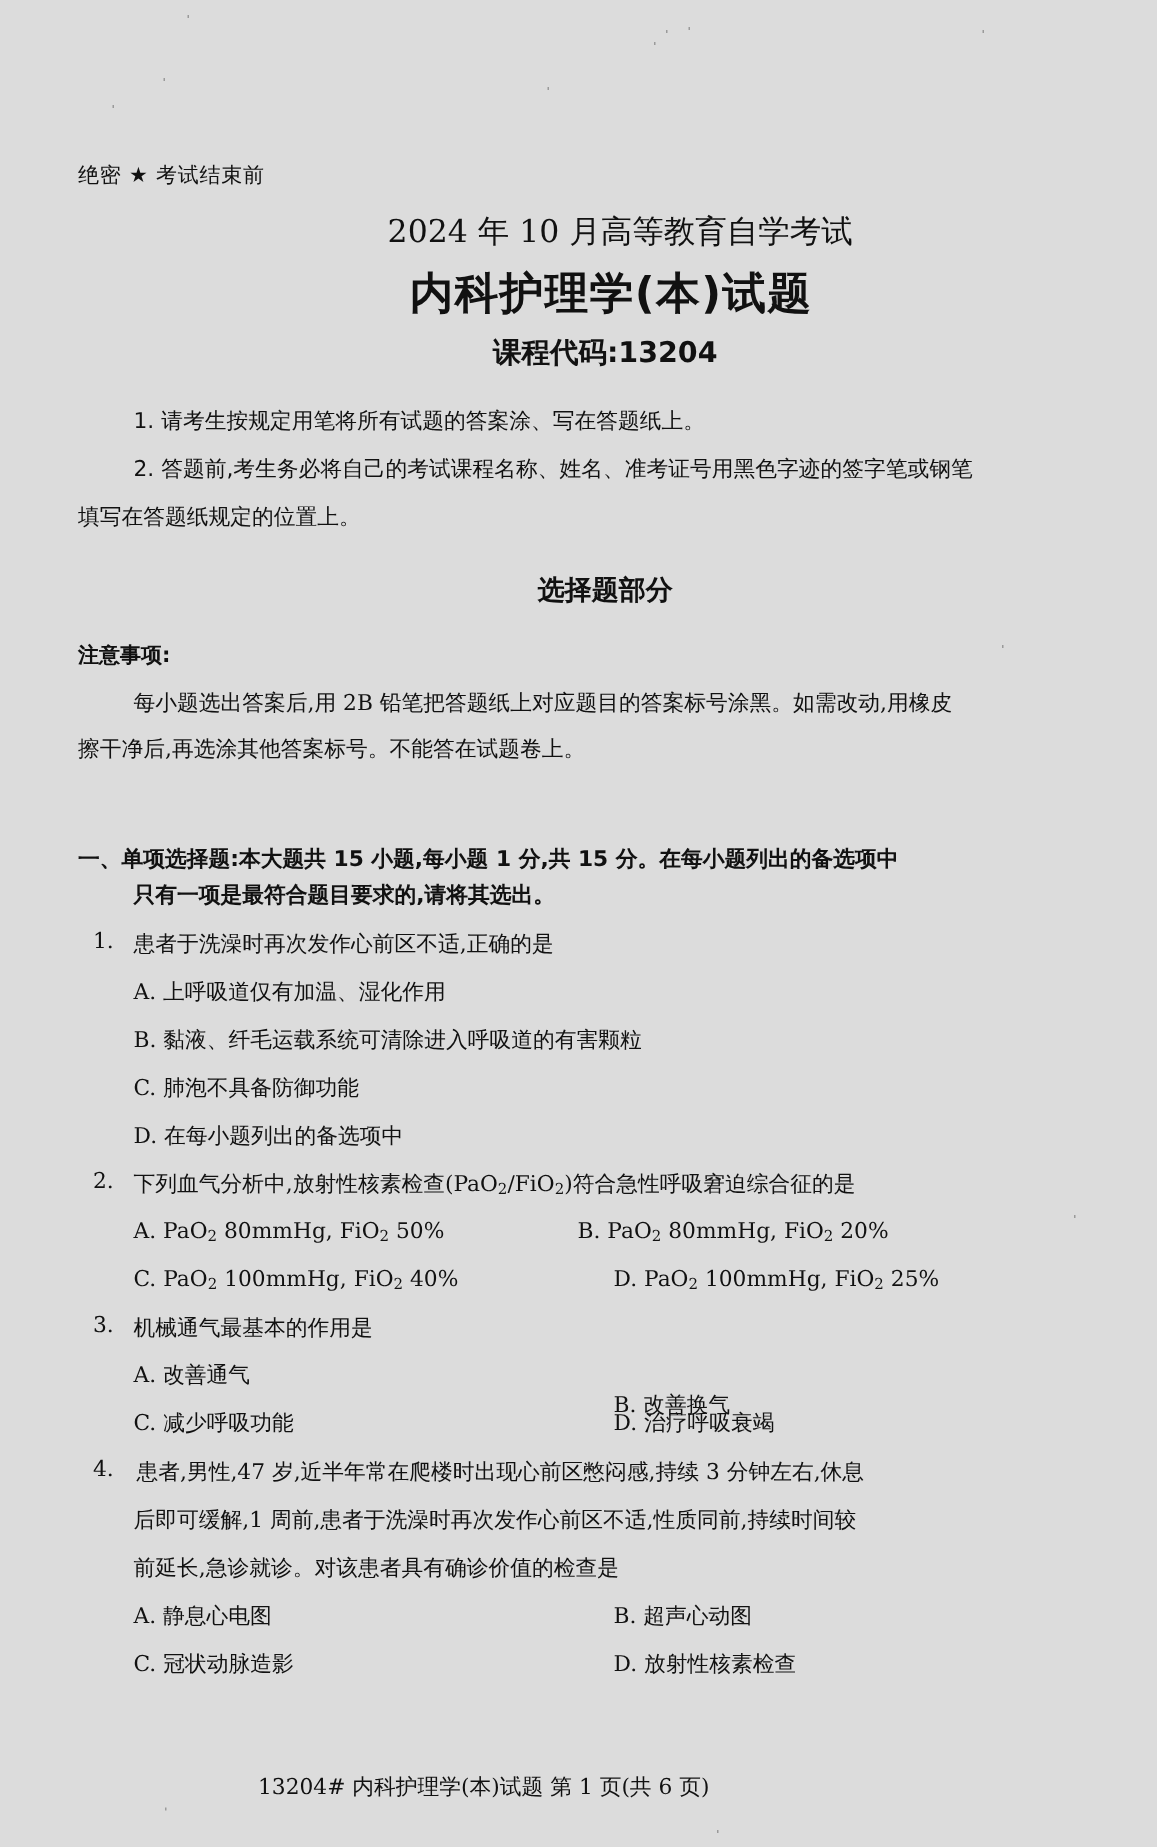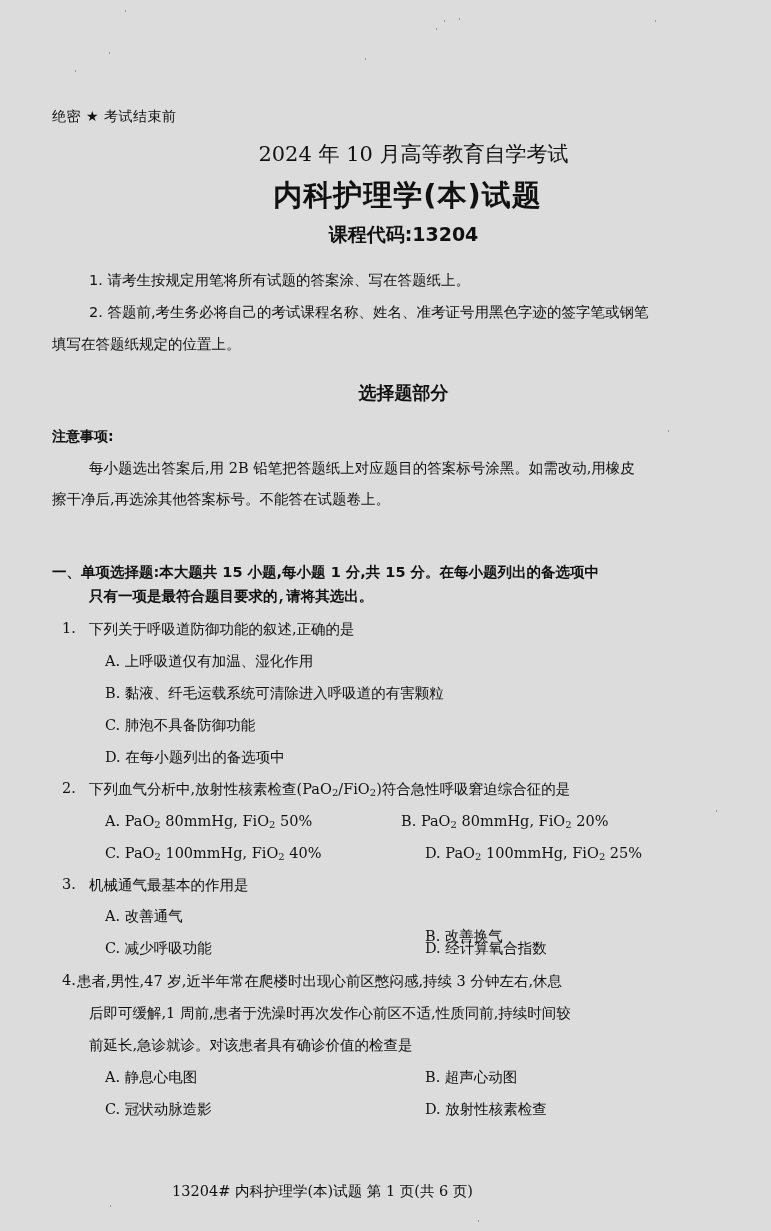--- a/index.html
+++ b/index.html
@@ -57,24 +57,24 @@
     font-size: 14px; font-weight: bold;
   }
   .notice-text { font-size: 14.5px; }
 
   .part-heading {
     left: 52px; top: 563px;
     font-size: 14.5px; font-weight: bold;
   }
   .part-heading2 {
     left: 89px; top: 587px;
-    font-size: 14.5px; font-weight: bold; font-family: Liberation Mono, monospace;
+    font-size: 14.5px; font-weight: bold;
   }
   .q { font-size: 14.5px; }
-  .opt { font-size: 14.5px; margin-left: 16px; }
+  .opt { font-size: 14.5px; }
   sub { font-size: 10px; vertical-align: -2px; line-height: 0; }
 
   .footer {
     left: 172px; top: 1182px;
     font-size: 14.5px;
   }
   .speck {
     position: absolute;
     width: 1px; height: 2px;
     background: #9a9a9a;
@@ -107,43 +107,43 @@
 
 <div class="abs sans section-heading">选择题部分</div>
 <div class="abs sans notice-label">注意事项:</div>
 <div class="abs serif notice-text" style="left:89px;top:459px">每小题选出答案后,用 2B 铅笔把答题纸上对应题目的答案标号涂黑。如需改动,用橡皮</div>
 <div class="abs serif notice-text" style="left:52px;top:490px">擦干净后,再选涂其他答案标号。不能答在试题卷上。</div>
 
 <div class="abs sans part-heading">一、单项选择题:本大题共 15 小题,每小题 1 分,共 15 分。在每小题列出的备选项中</div>
 <div class="abs sans part-heading2">只有一项是最符合题目要求的,请将其选出。</div>
 
 <div class="abs serif q" style="left:62px;top:620px">1.</div>
-<div class="abs serif q" style="left:89px;top:620px">下列关于呼吸道防御功能的叙述,正确的是</div>
+<div class="abs serif q" style="left:89px;top:620px">患者于洗澡时再次发作心前区不适,正确的是</div>
 <div class="abs serif opt" style="left:89px;top:652px">A. 上呼吸道仅有加温、湿化作用</div>
 <div class="abs serif opt" style="left:89px;top:684px">B. 黏液、纤毛运载系统可清除进入呼吸道的有害颗粒</div>
 <div class="abs serif opt" style="left:89px;top:716px">C. 肺泡不具备防御功能</div>
 <div class="abs serif opt" style="left:89px;top:748px">D. 在每小题列出的备选项中</div>
 
 <div class="abs serif q" style="left:62px;top:780px">2.</div>
 <div class="abs serif q" style="left:89px;top:780px"><span>下列血气分析中,放射性核素检查(PaO</span><sub>2</sub><span>/FiO</span><sub>2</sub><span>)符合急性呼吸窘迫综合征的是</span></div>
 
 <div class="abs serif opt" style="left:89px;top:813px"><span>A.</span> <span>PaO</span><sub>2</sub> <span>80mmHg,</span> <span>FiO</span><sub>2</sub> <span>50%</span></div>
 <div class="abs serif opt" style="left:385px;top:813px"><span>B.</span> <span>PaO</span><sub>2</sub> <span>80mmHg,</span> <span>FiO</span><sub>2</sub> <span>20%</span></div>
 <div class="abs serif opt" style="left:89px;top:845px"><span>C.</span> <span>PaO</span><sub>2</sub> <span>100mmHg,</span> <span>FiO</span><sub>2</sub> <span>40%</span></div>
 <div class="abs serif opt" style="left:409px;top:845px"><span>D.</span> <span>PaO</span><sub>2</sub> <span>100mmHg,</span> <span>FiO</span><sub>2</sub> <span>25%</span></div>
 
 <div class="abs serif q" style="left:62px;top:876px">3.</div>
 <div class="abs serif q" style="left:89px;top:876px">机械通气最基本的作用是</div>
 <div class="abs serif opt" style="left:89px;top:907px">A. 改善通气</div>
 <div class="abs serif opt" style="left:409px;top:927px">B. 改善换气</div>
 <div class="abs serif opt" style="left:89px;top:939px">C. 减少呼吸功能</div>
-<div class="abs serif opt" style="left:409px;top:939px">D. 经计算氧合指数</div>
+<div class="abs serif opt" style="left:409px;top:939px">D. 治疗呼吸衰竭</div>
 
 <div class="abs serif q" style="left:62px;top:972px">4.</div>
-<div class="abs serif q" style="left:77px;top:972px">患者,男性,47 岁,近半年常在爬楼时出现心前区憋闷感,持续 3 分钟左右,休息</div>
+<div class="abs serif q" style="left:91px;top:972px">患者,男性,47 岁,近半年常在爬楼时出现心前区憋闷感,持续 3 分钟左右,休息</div>
 <div class="abs serif q" style="left:89px;top:1004px">后即可缓解,1 周前,患者于洗澡时再次发作心前区不适,性质同前,持续时间较</div>
 <div class="abs serif q" style="left:89px;top:1036px">前延长,急诊就诊。对该患者具有确诊价值的检查是</div>
 <div class="abs serif opt" style="left:89px;top:1068px">A. 静息心电图</div>
 <div class="abs serif opt" style="left:409px;top:1068px">B. 超声心动图</div>
 <div class="abs serif opt" style="left:89px;top:1100px">C. 冠状动脉造影</div>
 <div class="abs serif opt" style="left:409px;top:1100px">D. 放射性核素检查</div>
 
 <div class="abs serif footer">13204# 内科护理学(本)试题 第 1 页(共 6 页)</div>
 
 </body></html>

